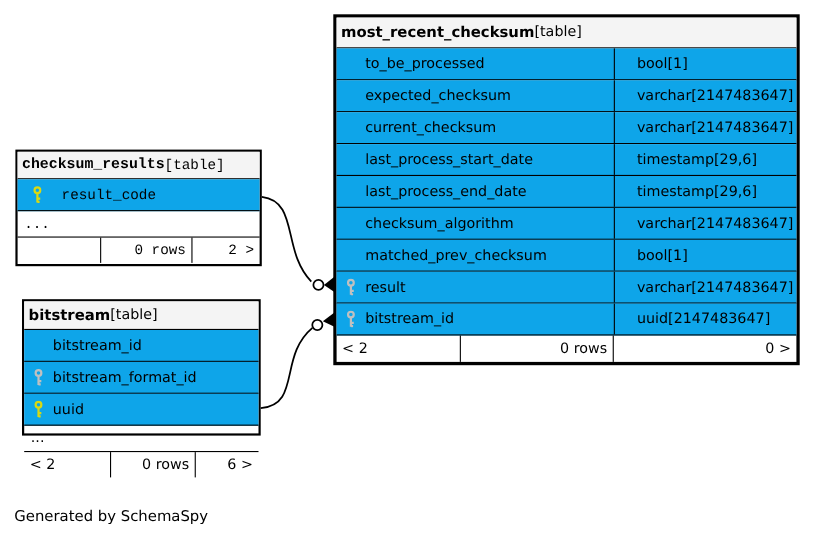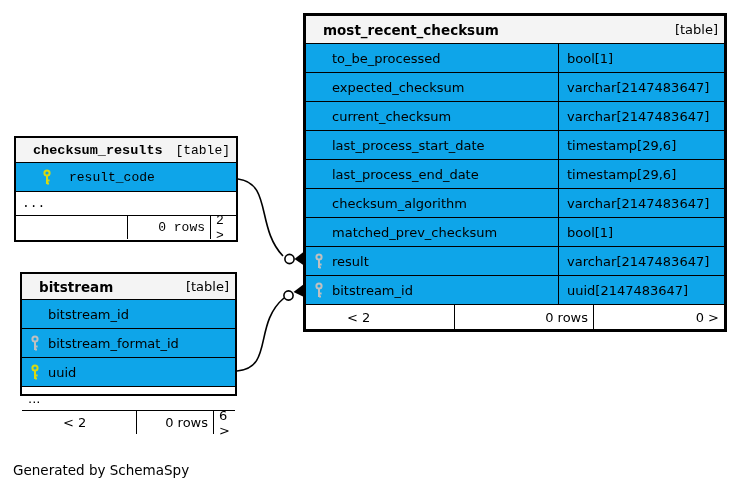--- a/index.html
+++ b/index.html
@@ -1,54 +1,54 @@
 <!DOCTYPE html>
 <html><head>
 <meta charset="utf-8">
 <style>
   html,body{margin:0;padding:0;background:#ffffff;}
   body{font-family:"DejaVu Sans","Liberation Sans",sans-serif;color:#000;}
   .canvas{position:relative;width:743px;height:491px;background:#fff;overflow:hidden;}
 
   .tbl{position:absolute;background:#fff;border:3px solid #000;box-sizing:border-box;}
   .tbl.thin{border-width:2px;}
-  .tbl-header{display:flex;align-items:center;justify-content:space-between;
+  .tbl-header{display:flex;align-items:center;
               background:#f4f4f4;border-bottom:1px solid #000;box-sizing:border-box;
-              padding:0 6px 0 17px;}
+              padding:0 6px 0 4px;}
   .tbl-title{font-weight:bold;font-size:13.5px;}
   .tbl-badge{font-size:13px;}
   .row{display:flex;align-items:center;border-bottom:1px solid #000;box-sizing:border-box;background:#0ea5e9;}
   .row:last-of-type{border-bottom:1px solid #000;}
   .col-name{display:flex;align-items:center;box-sizing:border-box;height:100%;
             padding-left:26px;position:relative;font-size:13px;white-space:nowrap;}
   .col-type{flex:1;display:flex;align-items:center;box-sizing:border-box;height:100%;
-            border-left:1px solid #000;padding-left:8px;font-size:13px;white-space:nowrap;}
+            border-left:1px solid #000;padding-left:20px;font-size:13px;white-space:nowrap;}
   .key-ico{position:absolute;left:7px;top:50%;transform:translateY(-50%);width:12px;height:16px;}
   .ellipsis-row{display:flex;align-items:center;border-bottom:1px solid #000;
                 padding-left:6px;font-size:13px;box-sizing:border-box;}
-  .tfoot{display:flex;box-sizing:border-box;font-size:13px;margin-left:36px;}
+  .tfoot{display:flex;box-sizing:border-box;font-size:13px;}
   .tfoot .fcell{display:flex;align-items:center;box-sizing:border-box;height:100%;padding:0 5px;}
   .tfoot .fcell.mid,.tfoot .fcell.rgt{border-left:1px solid #000;justify-content:flex-end;}
   .tfoot .fcell.lft{justify-content:flex-start;}
 
   
   #t0{left:303px;top:13px;width:424px;height:319px;}
   #t0 .tbl-header{height:28px;}
   #t0 .row{height:29px;}
   #t0 .col-name{width:252px;}
   #t0 .tfoot{height:24px;}
   #t0 .fcell.lft{width:112px;}
   #t0 .fcell.mid{width:139px;}
   #t0 .fcell.rgt{flex:1;}
 
   
   #t1{left:14px;top:136px;width:224px;height:106px;font-family:Liberation Mono, monospace;}
   #t1 .tbl-header{height:25px;}
   #t1 .row{height:29px;}
-  #t1 .col-name{padding-left:40px;margin-left:13px;}
+  #t1 .col-name{padding-left:40px;}
   #t1 .key-ico{left:12px;}
   #t1 .ellipsis-row{height:24px;}
   #t1 .tfoot{height:23px;}
   #t1 .fcell.lft{width:75px;}
   #t1 .fcell.mid{width:83px;}
   #t1 .fcell.rgt{flex:1;}
 
   
   #t2{left:20px;top:272px;width:217px;height:124px;}
   #t2 .tbl-header{height:26px;}

